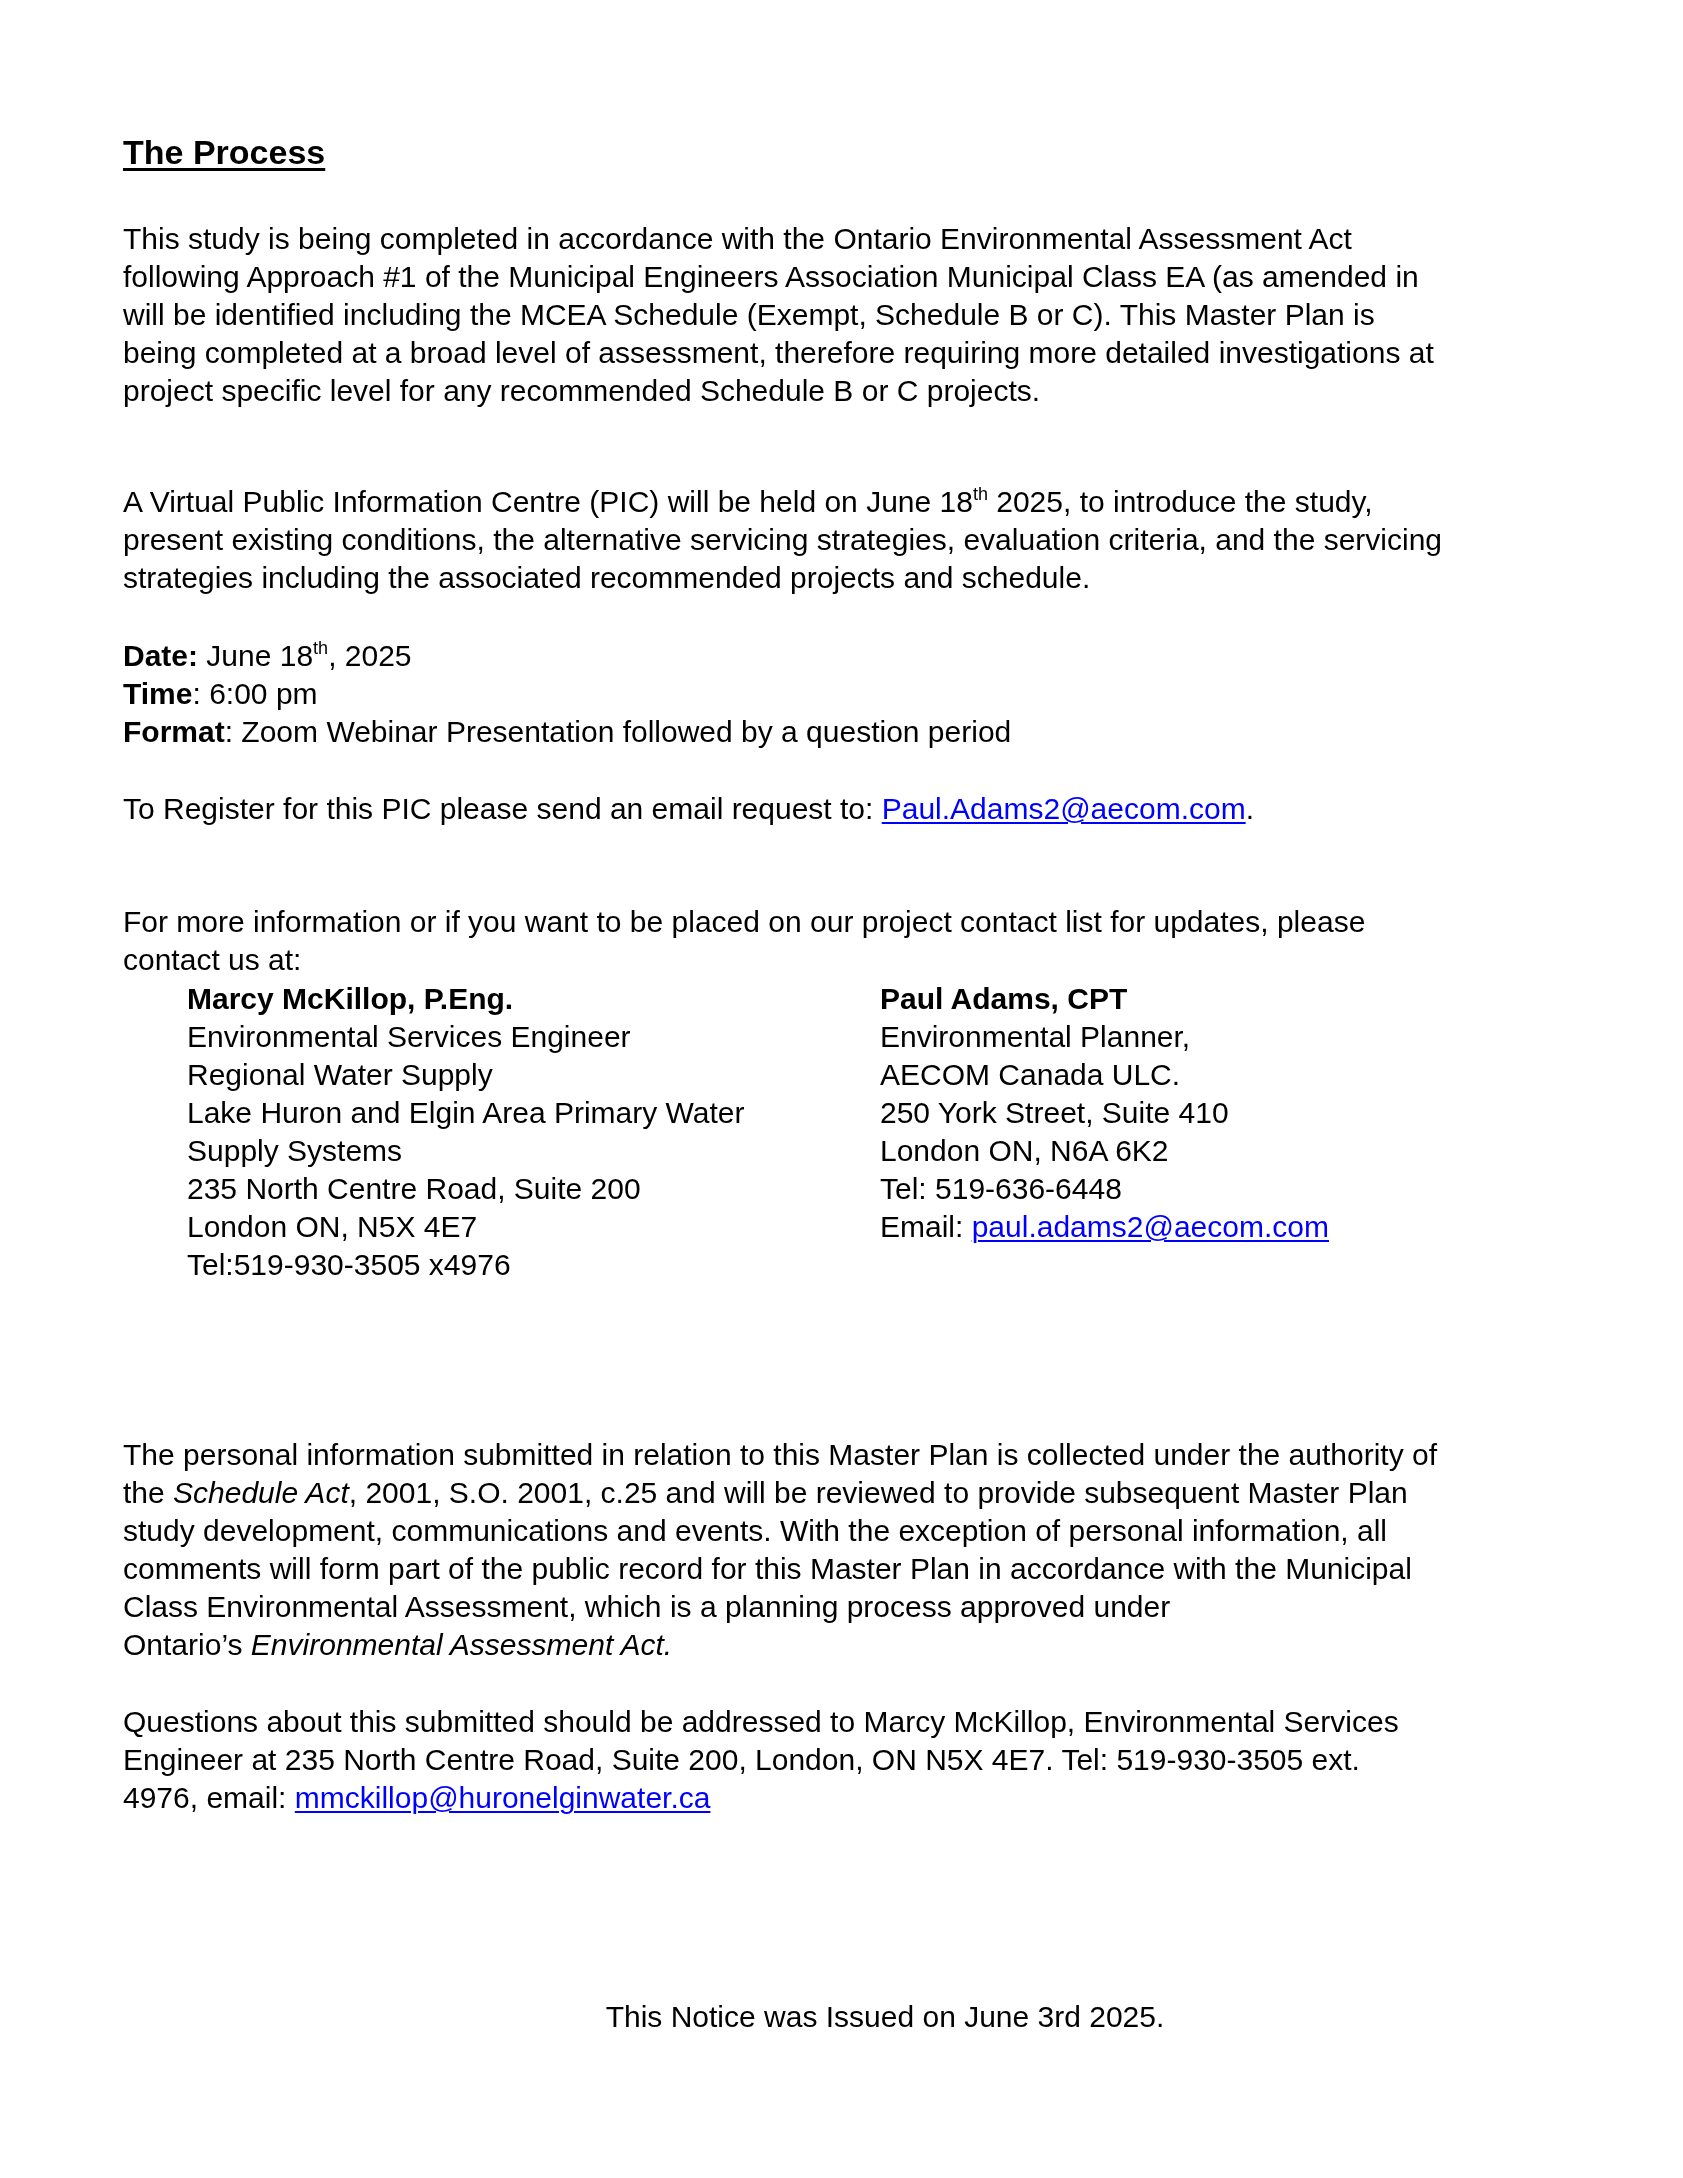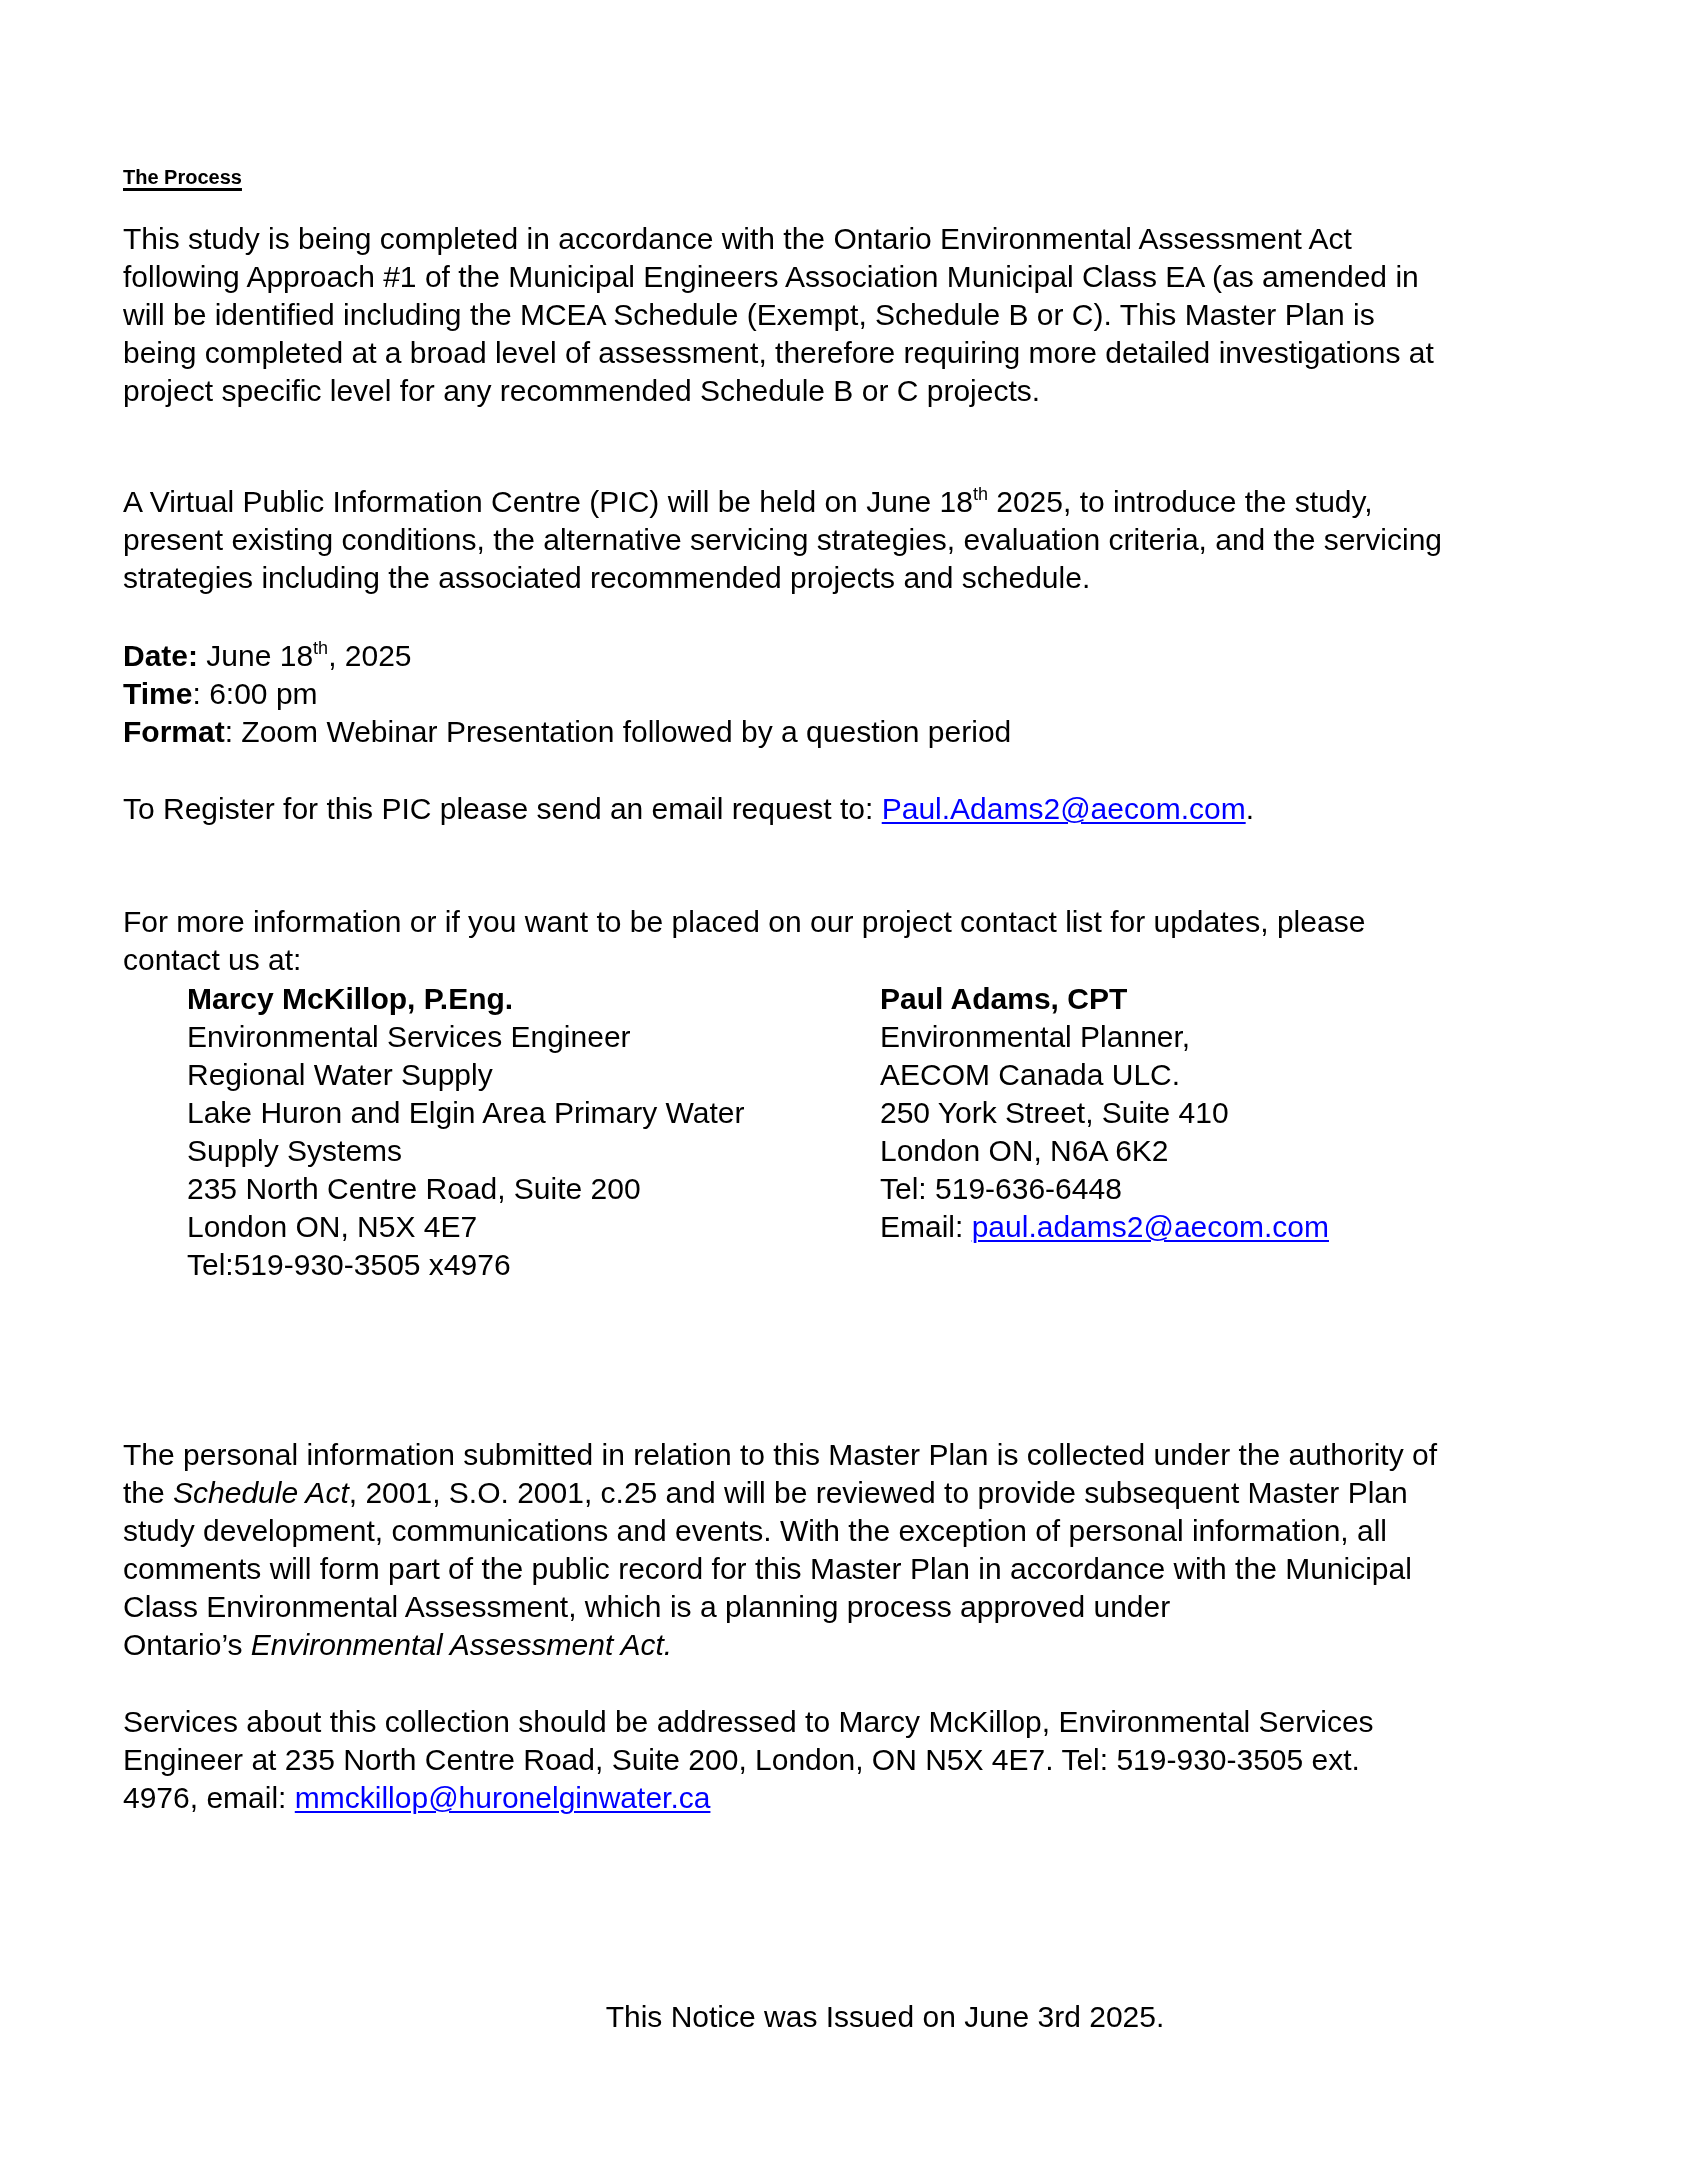--- a/index.html
+++ b/index.html
@@ -17,23 +17,23 @@
       top: 0;
       width: 1455px;
     }
     .txt {
       font-size: 30px;
       line-height: 38px;
       margin: 0;
     }
     .heading {
       position: absolute;
-      top: 158px;
+      top: 133px;
       left: 0;
-      font-size: 20px;
+      font-size: 34px;
       font-weight: bold;
       text-decoration: underline;
       text-decoration-thickness: 3px;
       text-underline-offset: 4px;
       line-height: 38px;
     }
     .para1 { position: absolute; top: 220px; left: 0; width: 1455px; }
     .para2 { position: absolute; top: 483px; left: 0; width: 1455px; }
     .event { position: absolute; top: 637px; left: 0; width: 1455px; }
     .register { position: absolute; top: 790px; left: 0; width: 1455px; }
@@ -122,21 +122,21 @@
   <div class="txt privacy">
     <span class="line">The personal information submitted in relation to this Master Plan is collected under the authority of</span>
     <span class="line"><span>the </span><span class="ital">Schedule Act</span><span>, 2001, S.O. 2001, c.25 and will be reviewed to provide subsequent Master Plan</span></span>
     <span class="line">study development, communications and events.  With the exception of personal information, all</span>
     <span class="line">comments will form part of the public record for this Master Plan in accordance with the Municipal</span>
     <span class="line">Class Environmental Assessment, which is a planning process approved under</span>
     <span class="line"><span>Ontario’s </span><span class="ital">Environmental Assessment Act.</span></span>
   </div>
 
   <div class="txt questions">
-    <span class="line">Services about this collection should be addressed to Marcy McKillop, Environmental Services</span>
+    <span class="line">Questions about this submitted should be addressed to Marcy McKillop, Environmental Services</span>
     <span class="line">Engineer at 235 North Centre Road, Suite 200, London, ON N5X 4E7.  Tel:  519-930-3505 ext.</span>
     <span class="line"><span>4976, email: </span><a class="link" style="color: rgb(0, 0, 255);">mmckillop@huronelginwater.ca</a></span>
   </div>
 
   <div class="txt footer">
     <span>This Notice was Issued on June 3rd 2025.</span>
   </div>
 
 </div>
 

